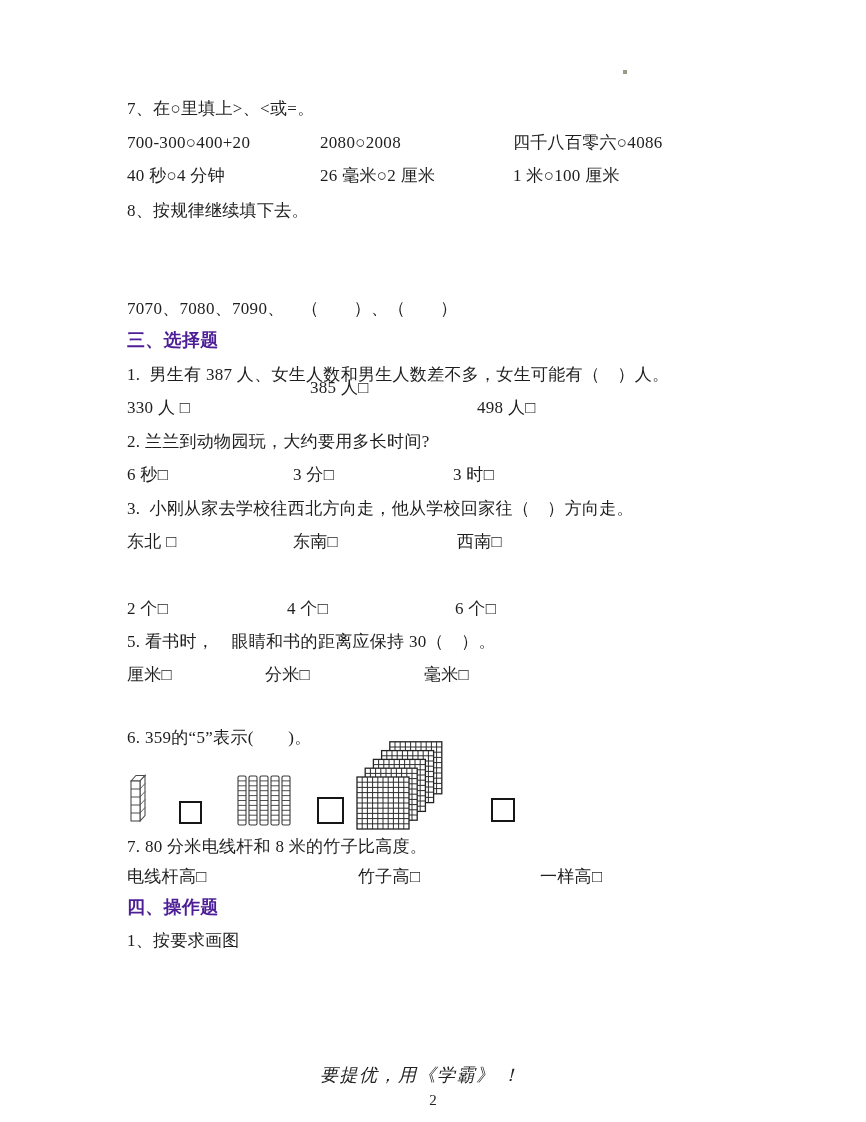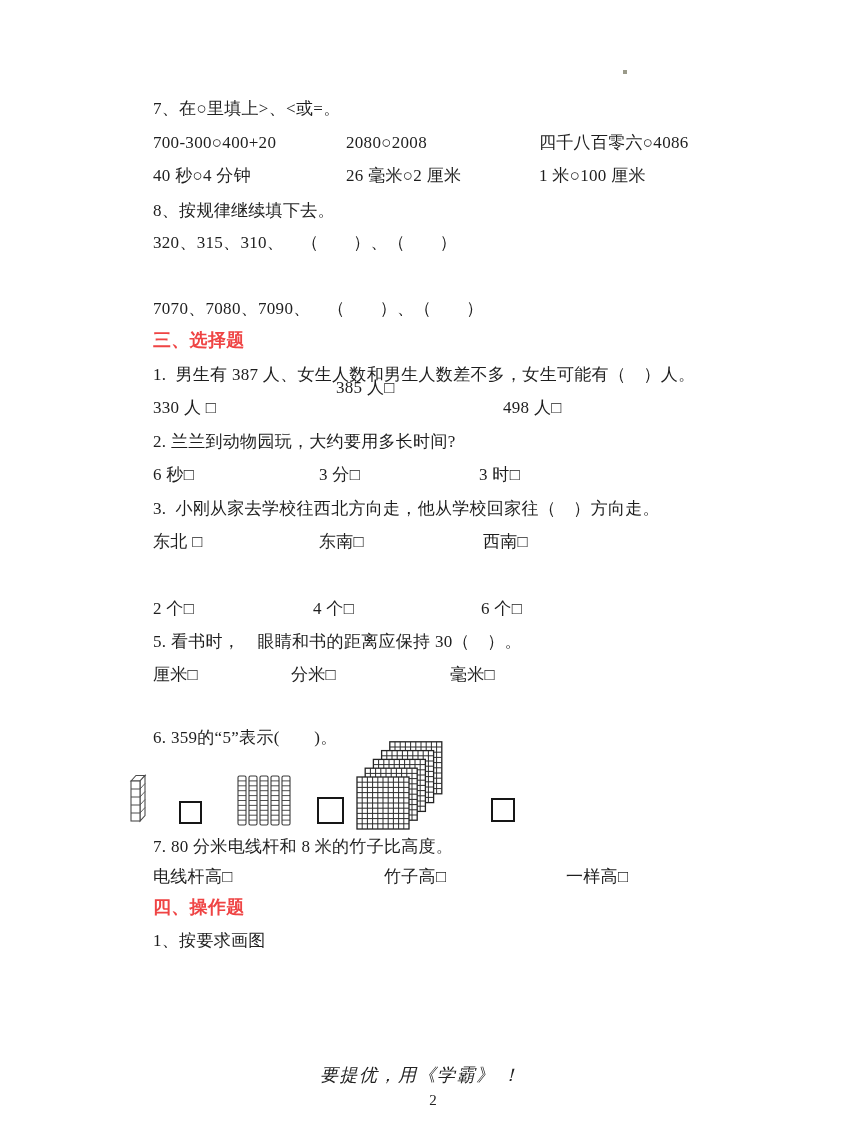--- a/index.html
+++ b/index.html
@@ -11,23 +11,22 @@
     font-family:"Liberation Serif","DejaVu Serif",serif;
     color:#1e1e1e;
     overflow:hidden;
   }
   .t{
     position:absolute;
     font-size:17px;
     line-height:23px;
     white-space:pre;
     letter-spacing:0.3px;
-    margin-left:26px;
   }
-  .b{font-weight:bold;font-size:18px;color:#ef4444;}
+  .b{font-weight:bold;font-size:18px;color:#4c1d95;}
   .abox{
     position:absolute;
     border:2px solid #161616;
     background:#fff;
     box-sizing:border-box;
   }
   .blocks{position:absolute;}
   .dot{
     position:absolute;left:623px;top:70px;
     width:4px;height:4px;background:#9a9a8a;
@@ -51,21 +50,20 @@
 
   <div class="t" style="left:127px;top:97px">7、在○里填上&gt;、&lt;或=。</div>
   <div class="t" style="left:127px;top:131px">700-300○400+20</div>
   <div class="t" style="left:320px;top:131px">2080○2008</div>
   <div class="t" style="left:513px;top:131px">四千八百零六○4086</div>
   <div class="t" style="left:127px;top:164px">40 秒○4 分钟</div>
   <div class="t" style="left:320px;top:164px">26 毫米○2 厘米</div>
   <div class="t" style="left:513px;top:164px">1 米○100 厘米</div>
 
   <div class="t" style="left:127px;top:199px">8、按规律继续填下去。</div>
-  <div class="t" style="left:127px;top:231px">320、315、310、　（　　）、（　　）</div>
   <div class="t" style="left:127px;top:297px">7070、7080、7090、　（　　）、（　　）</div>
 
   <div class="t b" style="left:127px;top:329px">三、选择题</div>
 
   <div class="t" style="left:127px;top:363px">1.  男生有 387 人、女生人数和男生人数差不多，女生可能有（　）人。</div>
   <div class="t" style="left:127px;top:396px">330 人 □</div>
   <div class="t" style="left:310px;top:376px">385 人□</div>
   <div class="t" style="left:477px;top:396px">498 人□</div>
 
   <div class="t" style="left:127px;top:430px">2. 兰兰到动物园玩，大约要用多长时间?</div>

